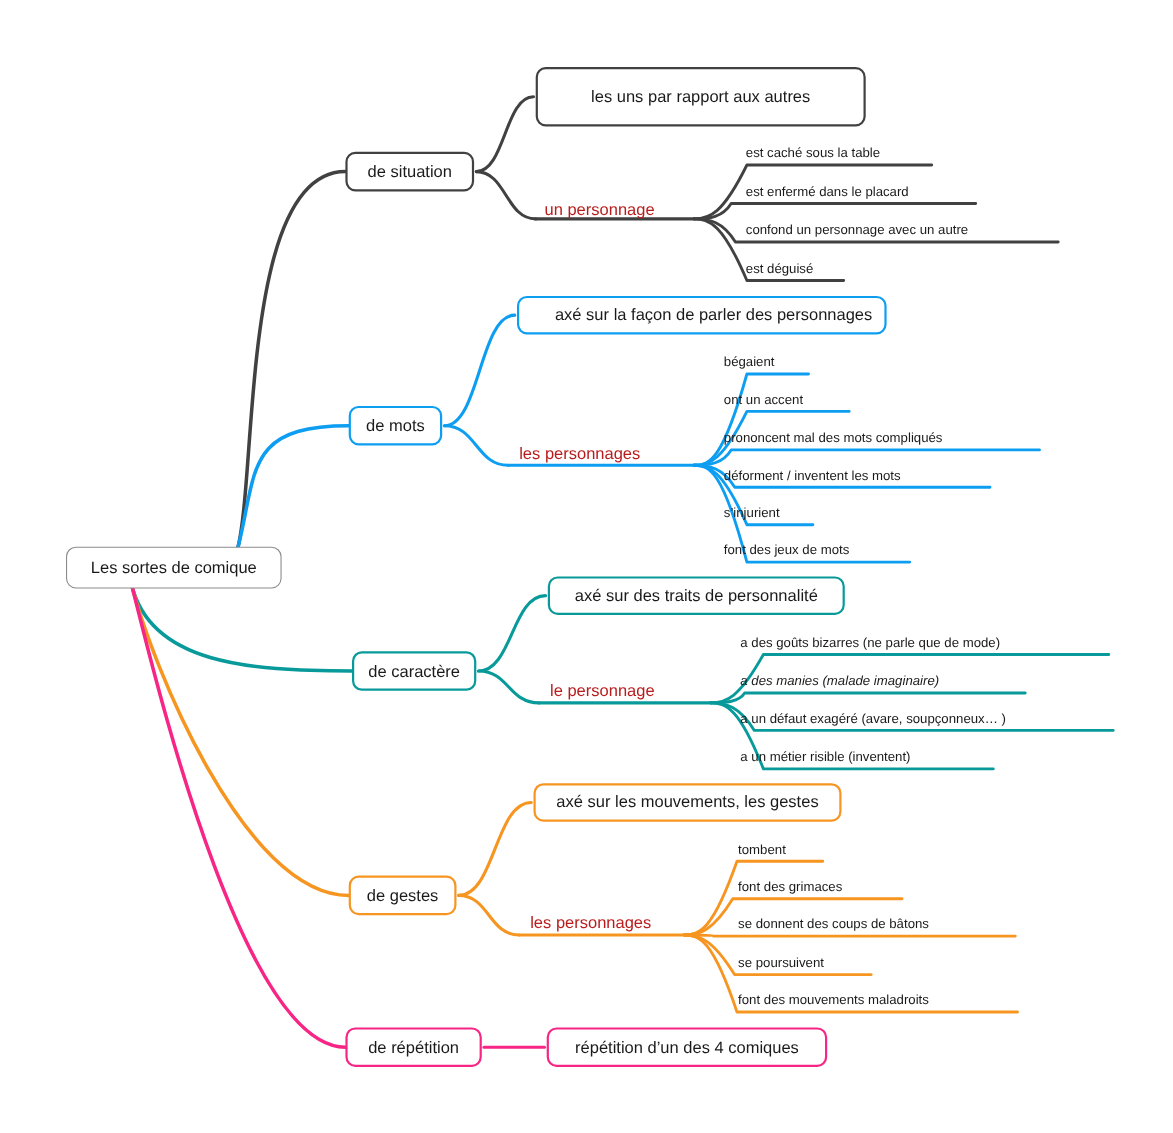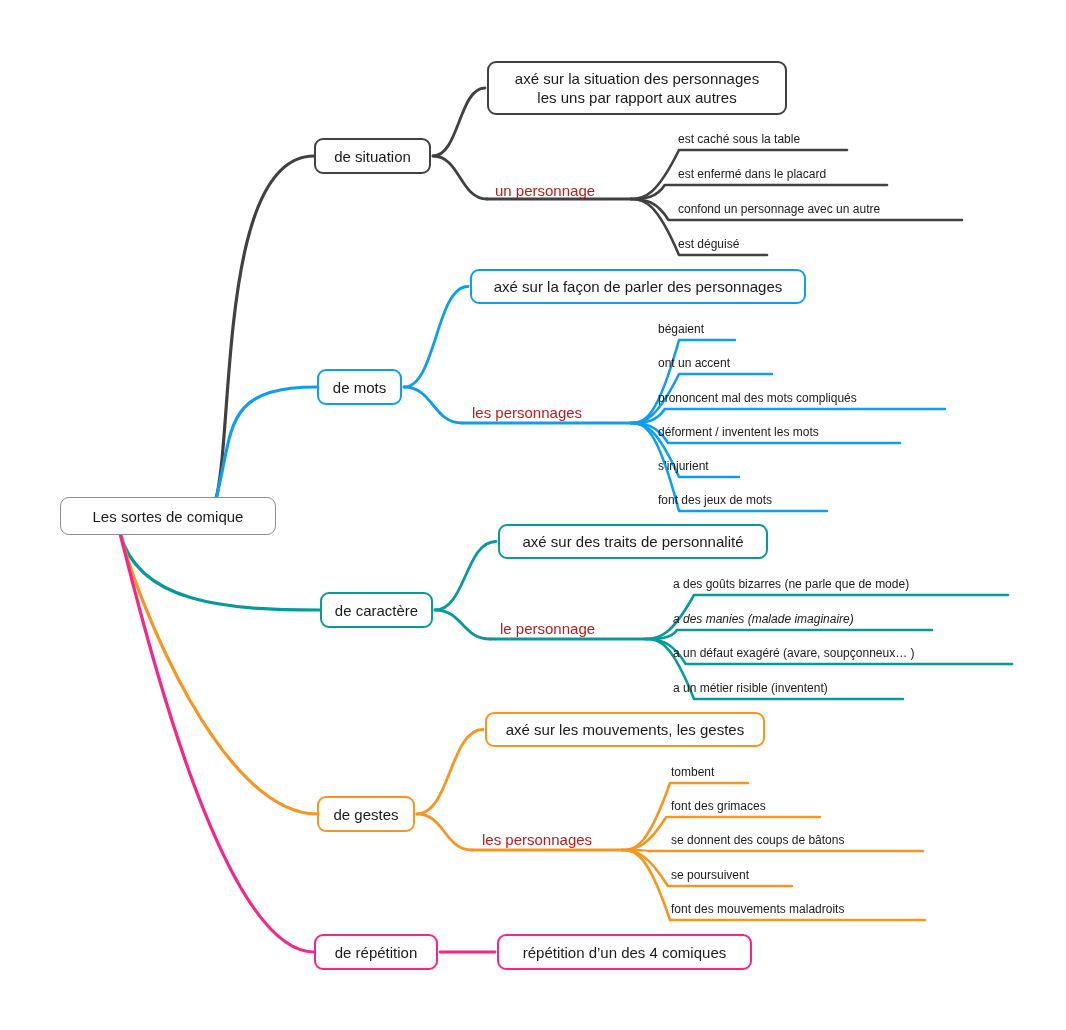--- a/index.html
+++ b/index.html
@@ -98,30 +98,30 @@
       <path d="M 472 850 L 622 850" fill="none" stroke="#f79521" stroke-width="2.8" stroke-linecap="round" stroke-linejoin="round"></path>
       <path d="M 622 850 C 636 850, 648 845.6, 670 783 L 748 783" fill="none" stroke="#f79521" stroke-width="2.6" stroke-linecap="round" stroke-linejoin="round"></path>
       <path d="M 622 850 C 636 850, 648 846.37, 666.15 817 L 820 817" fill="none" stroke="#f79521" stroke-width="2.6" stroke-linecap="round" stroke-linejoin="round"></path>
       <path d="M 622 850 C 636 850, 648 850.11, 648.55 851 L 923 851" fill="none" stroke="#f79521" stroke-width="2.6" stroke-linecap="round" stroke-linejoin="round"></path>
       <path d="M 622 850 C 636 850, 648 853.96, 667.8 886 L 792 886" fill="none" stroke="#f79521" stroke-width="2.6" stroke-linecap="round" stroke-linejoin="round"></path>
       <path d="M 622 850 C 636 850, 648 854.4, 670 920 L 925 920" fill="none" stroke="#f79521" stroke-width="2.6" stroke-linecap="round" stroke-linejoin="round"></path>
       <path d="M 120 533 C 138 603, 219 952, 314 952" fill="none" stroke="#f72585" stroke-width="3.2" stroke-linecap="round" stroke-linejoin="round"></path>
       <path d="M 440 952 C 467.5 952, 467.5 952, 495 952" fill="none" stroke="#f72585" stroke-width="2.8" stroke-linecap="round" stroke-linejoin="round"></path>
     </svg>
   <div id="node-layer">
-      <div class="node-box root" style="left: 60px; top: 497px; width: 216px; height: 38px; border-color: rgb(140, 140, 140); justify-content: center;"><span>Les sortes de comique</span></div>
+      <div class="node-box root" style="left: 60px; top: 497px; width: 196px; height: 38px; border-color: rgb(140, 140, 140); justify-content: center;"><span>Les sortes de comique</span></div>
       <div class="node-box" style="left: 314px; top: 138px; width: 117px; height: 36px; border-color: rgb(65, 65, 65); justify-content: center;"><span>de situation</span></div>
-      <div class="node-box" style="left: 487px; top: 61px; width: 300px; height: 54px; border-color: rgb(65, 65, 65); display: flex; flex-direction: column; justify-content: center;"><div>axé sur la situation des personnages</div><div>les uns par rapport aux autres</div></div>
+      <div class="node-box" style="left: 487px; top: 61px; width: 300px; height: 54px; border-color: rgb(65, 65, 65); display: flex; flex-direction: column; justify-content: center;"><div>les uns par rapport aux autres</div></div>
       <div class="mid-label" style="left: 495px; top: 182px; width: 118px;">un personnage</div>
       <div class="leaf-label" style="left: 678px; top: 131px; width: 156px;">est caché sous la table</div>
       <div class="leaf-label" style="left: 678px; top: 166px; width: 196px;">est enfermé dans le placard</div>
       <div class="leaf-label" style="left: 678px; top: 201px; width: 272px;">confond un personnage avec un autre</div>
       <div class="leaf-label" style="left: 678px; top: 236px; width: 78px;">est déguisé</div>
       <div class="node-box" style="left: 317px; top: 369px; width: 85px; height: 36px; border-color: rgb(13, 158, 242); justify-content: center;"><span>de mots</span></div>
-      <div class="node-box" style="left: 470px; top: 269px; width: 336px; height: 35px; border-color: rgb(13, 158, 242); display: flex; flex-direction: column; justify-content: center;"><div>axé sur la façon de parler des personnages</div></div>
+      <div class="node-box" style="left: 470px; top: 269px; width: 336px; height: 35px; border-color: rgb(13, 158, 242); display: flex; flex-direction: column; justify-content: center; align-items: flex-end;"><div>axé sur la façon de parler des personnages</div></div>
       <div class="mid-label" style="left: 472px; top: 404px; width: 130px;">les personnages</div>
       <div class="leaf-label" style="left: 658px; top: 321px; width: 66px;">bégaient</div>
       <div class="leaf-label" style="left: 658px; top: 355px; width: 101px;">ont un accent</div>
       <div class="leaf-label" style="left: 658px; top: 390px; width: 276px;">prononcent mal des mots compliqués</div>
       <div class="leaf-label" style="left: 658px; top: 424px; width: 231px;">déforment / inventent les mots</div>
       <div class="leaf-label" style="left: 658px; top: 458px; width: 70px;">s’injurient</div>
       <div class="leaf-label" style="left: 658px; top: 492px; width: 157px;">font des jeux de mots</div>
       <div class="node-box" style="left: 320px; top: 592px; width: 113px; height: 36px; border-color: rgb(8, 154, 154); justify-content: center;"><span>de caractère</span></div>
       <div class="node-box" style="left: 498px; top: 524px; width: 270px; height: 35px; border-color: rgb(8, 154, 154); display: flex; flex-direction: column; justify-content: center;"><div>axé sur des traits de personnalité</div></div>
       <div class="mid-label" style="left: 500px; top: 620px; width: 112px;">le personnage</div>

